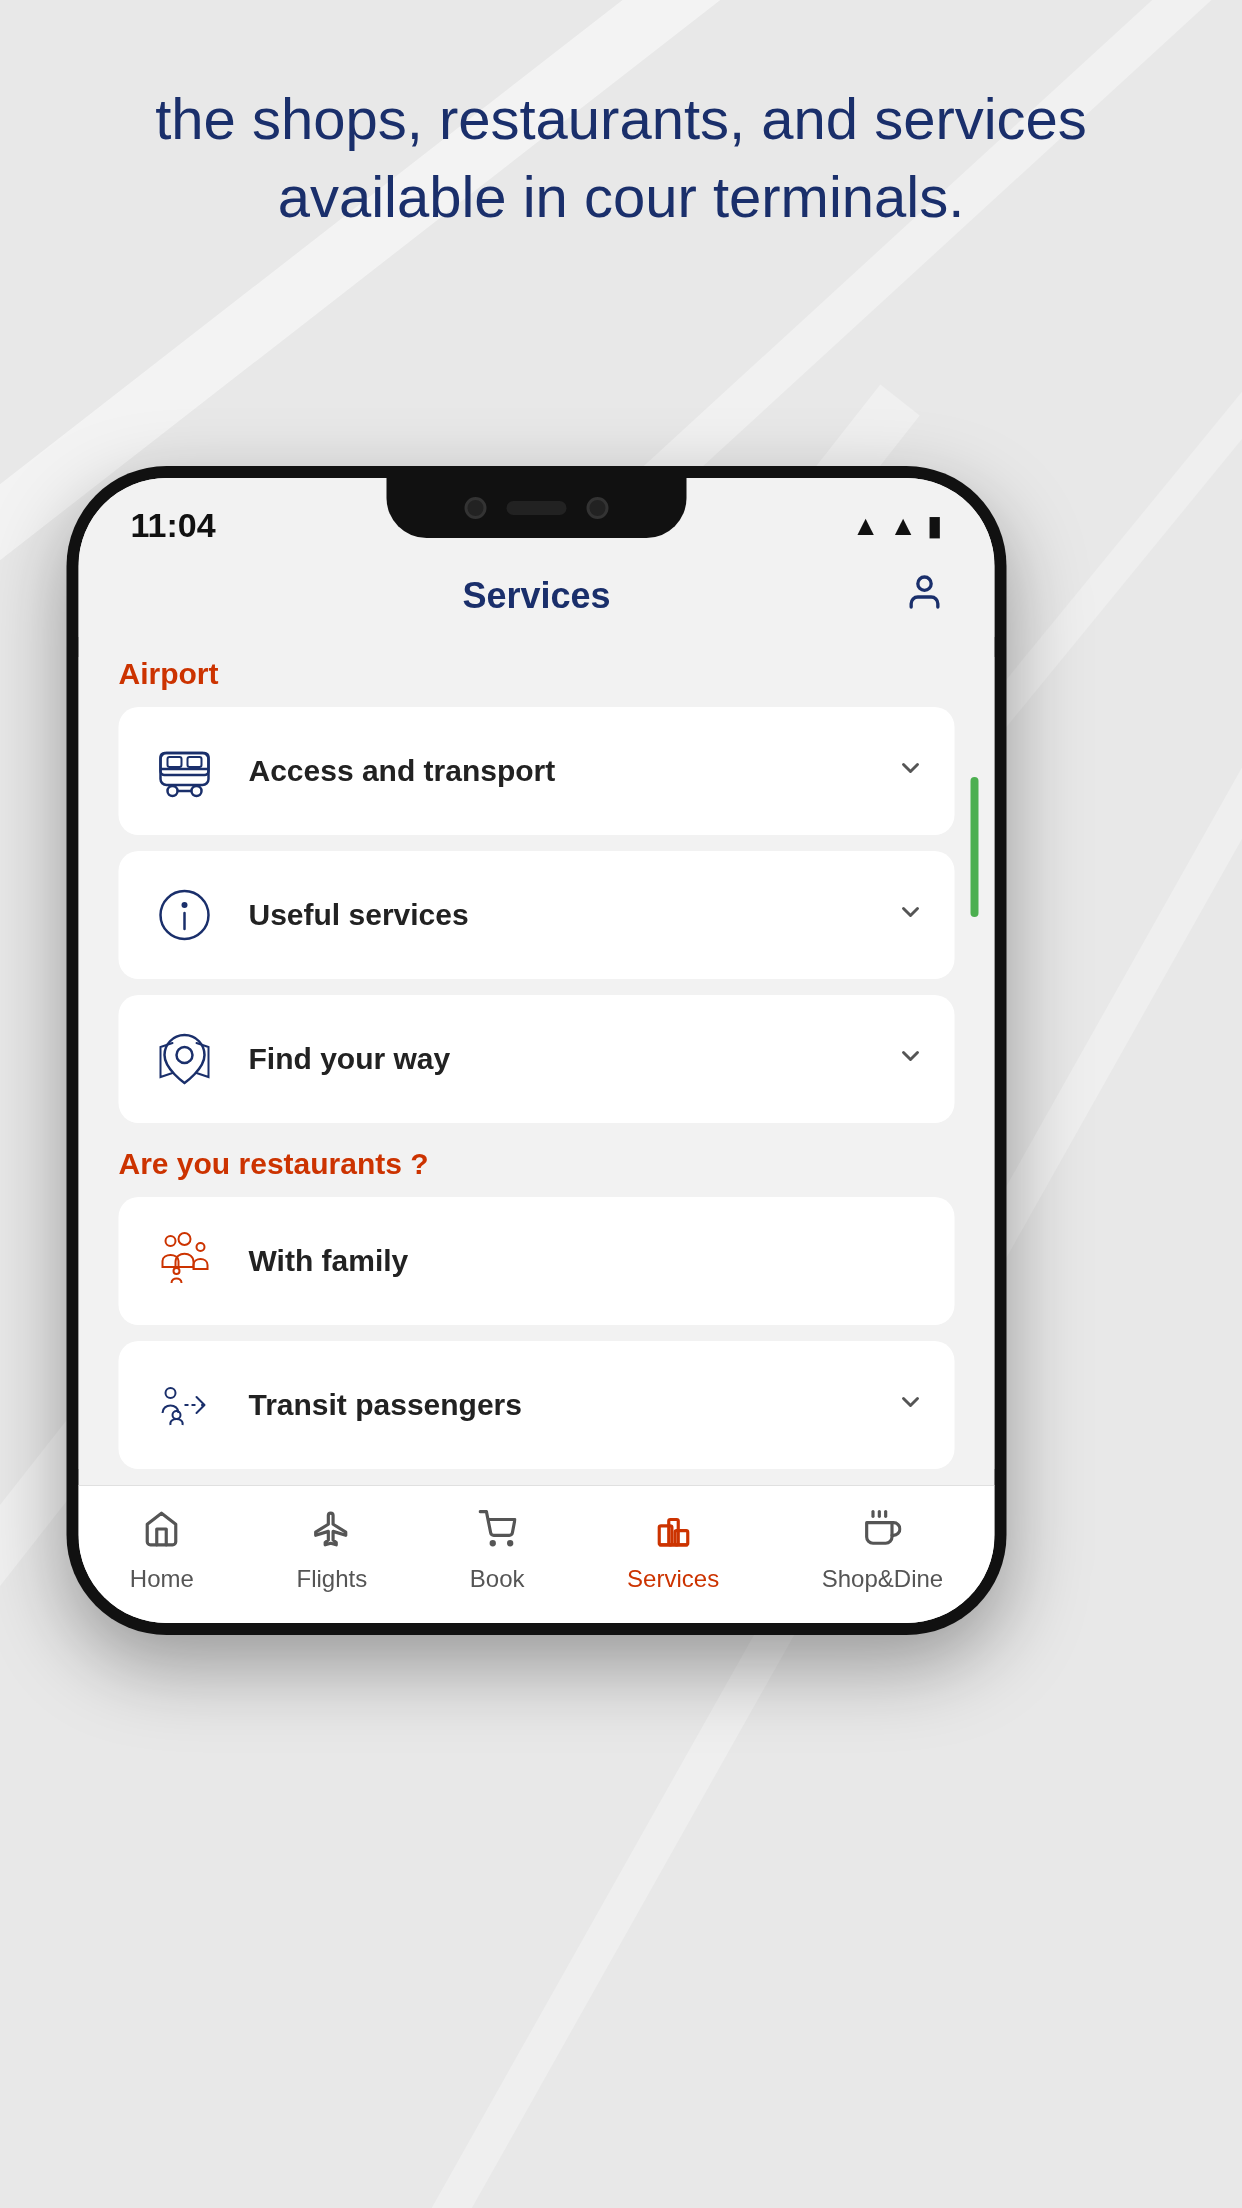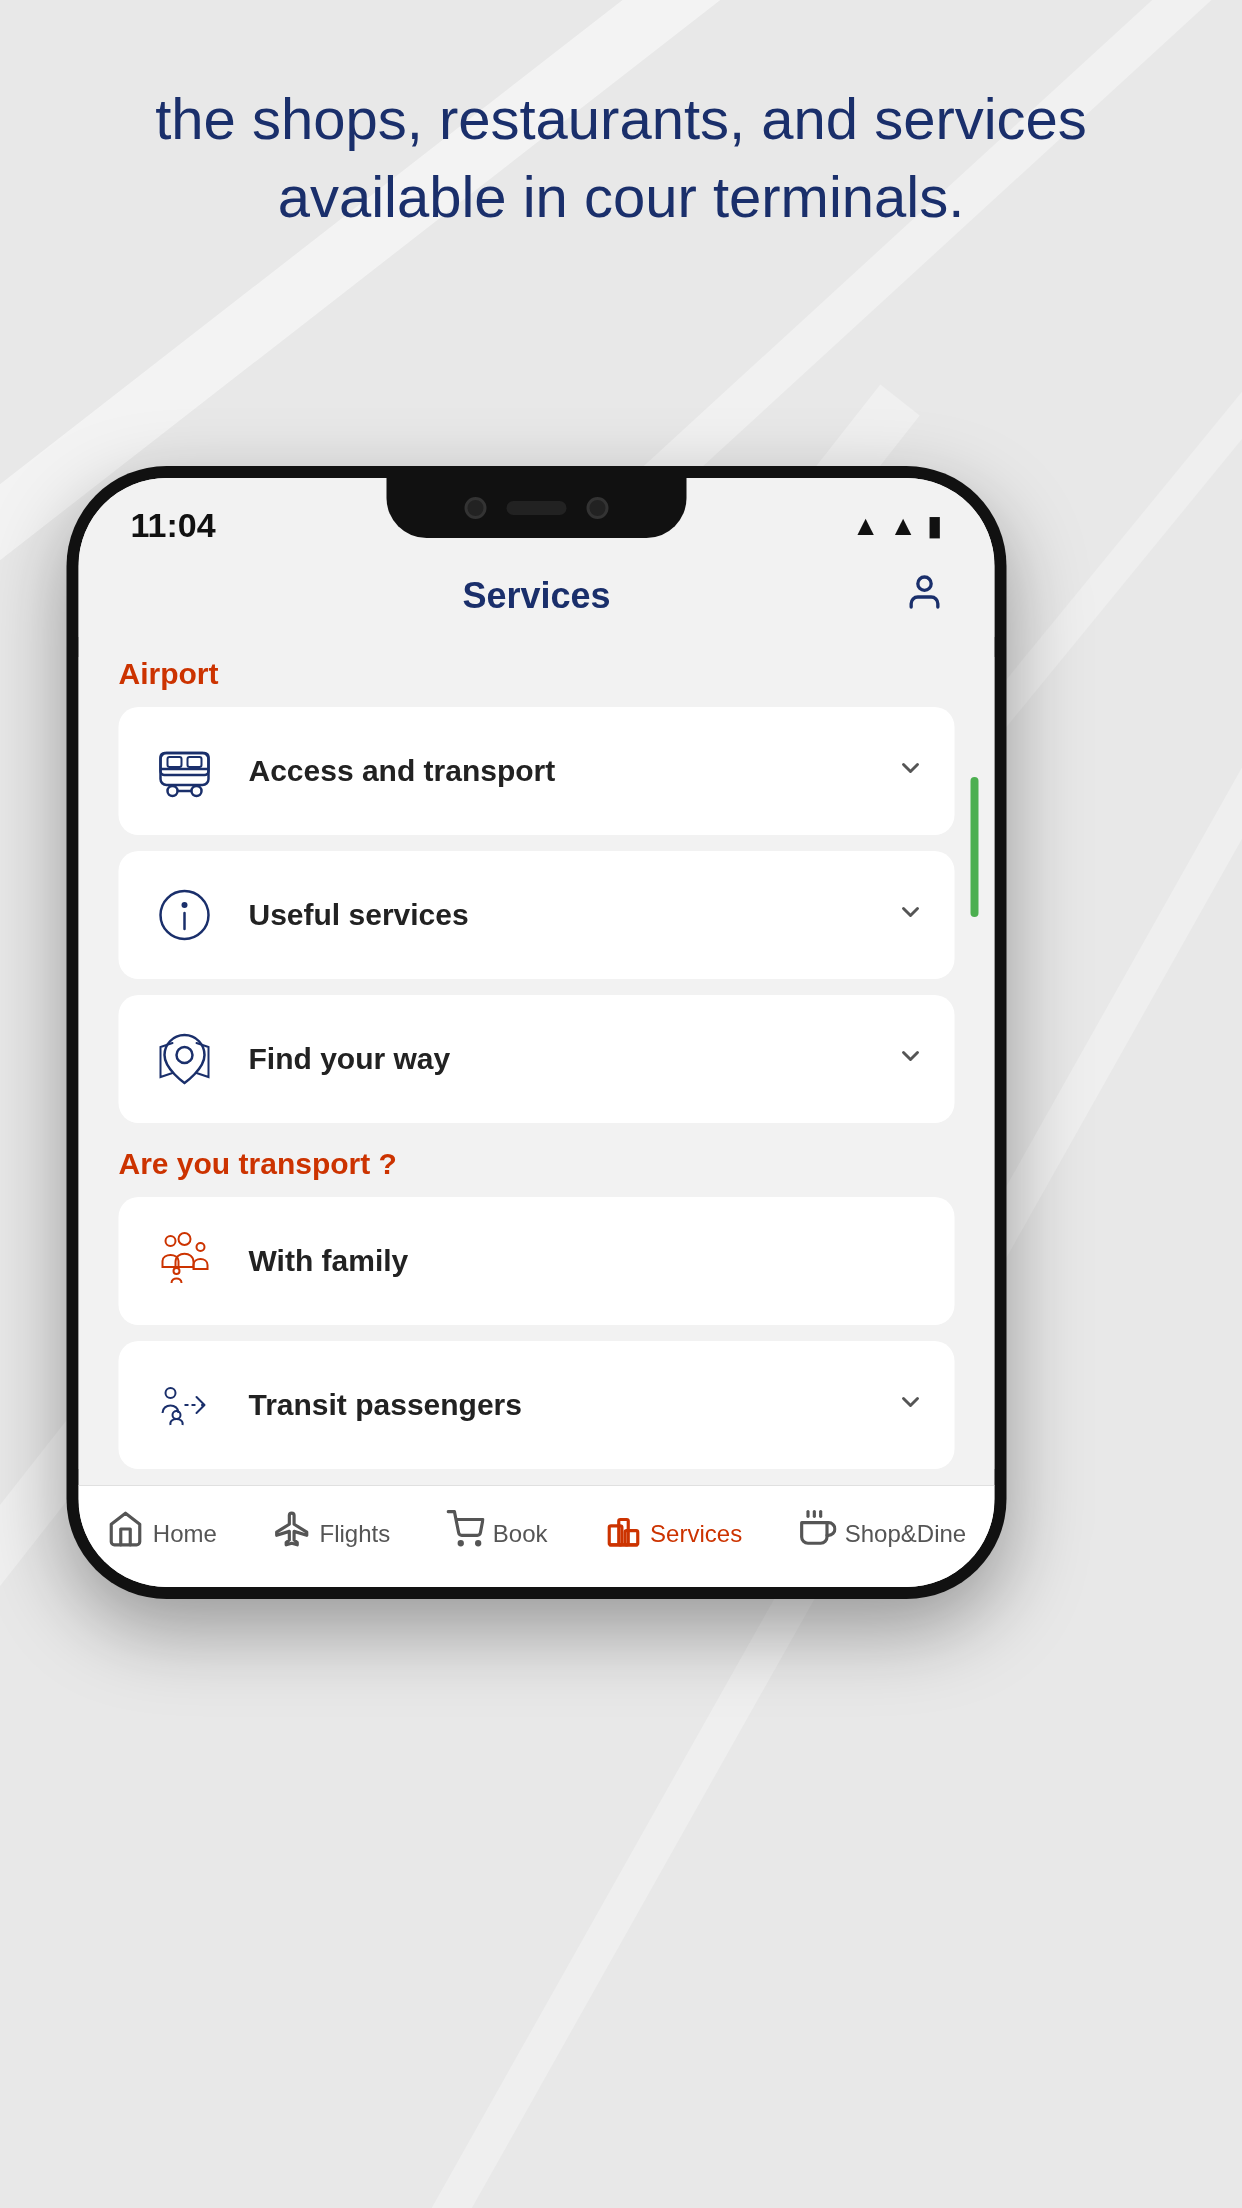--- a/index.html
+++ b/index.html
@@ -228,21 +228,21 @@
     .bottom-nav {
       background: #fff;
       display: flex;
       justify-content: space-around;
       align-items: center;
       padding: 24px 0 30px;
       border-top: 1.5px solid #e0e0e0;
     }
     .nav-item {
       display: flex;
-      flex-direction: row;
+      flex-direction: column;
       align-items: center;
       gap: 8px;
     }
     .nav-icon {
       font-size: 38px;
     }
     .nav-label {
       font-size: 24px;
       color: #666;
     }
@@ -369,21 +369,21 @@
             <span class="item-label">Find your way</span>
           </div>
           <span class="chevron">
             <svg width="28" height="28" viewBox="0 0 24 24" fill="none" stroke="#555" stroke-width="2.5" stroke-linecap="round" stroke-linejoin="round">
               <polyline points="6 9 12 15 18 9"></polyline>
             </svg>
           </span>
         </div>
 
 
-        <div class="travelling-label">Are you transport ?</div>
+        <div class="travelling-label">Are you restaurants ?</div>
 
         <div class="list-item">
           <div class="list-item-left">
             <div class="item-icon">
               <svg viewBox="0 0 64 64" fill="none" xmlns="http://www.w3.org/2000/svg">
 
                 <circle cx="18" cy="12" r="5" stroke="#cc3300" stroke-width="2"></circle>
                 <path d="M10 32 C10 24 26 24 26 32 L26 38 L10 38 Z" stroke="#cc3300" stroke-width="2" fill="none"></path>
 
                 <circle cx="32" cy="10" r="6" stroke="#cc3300" stroke-width="2"></circle>

